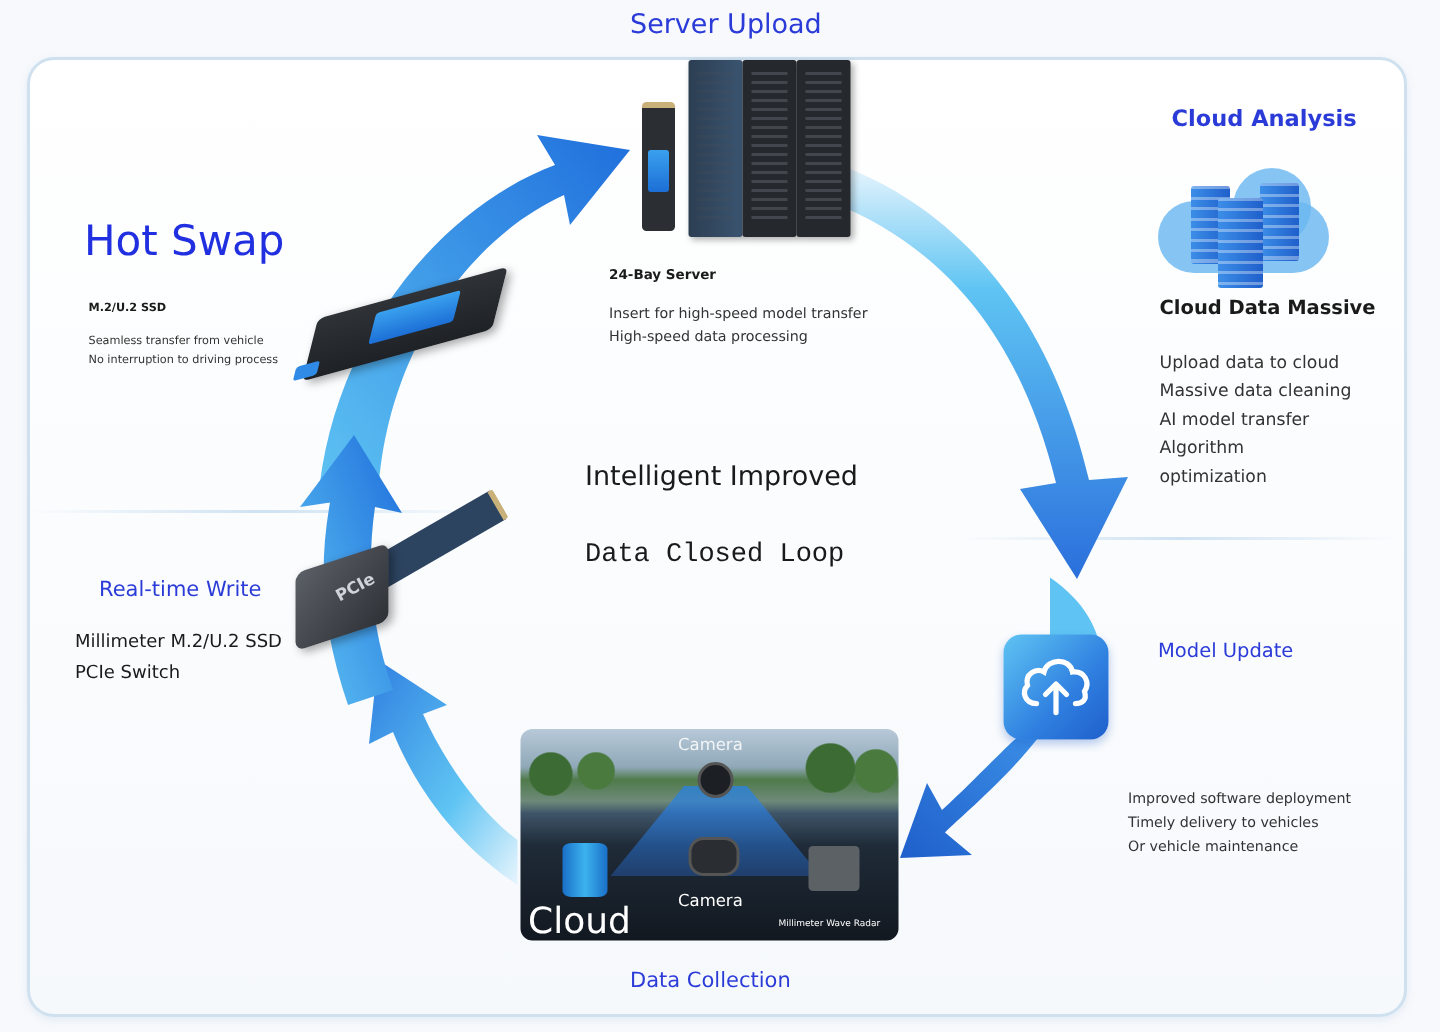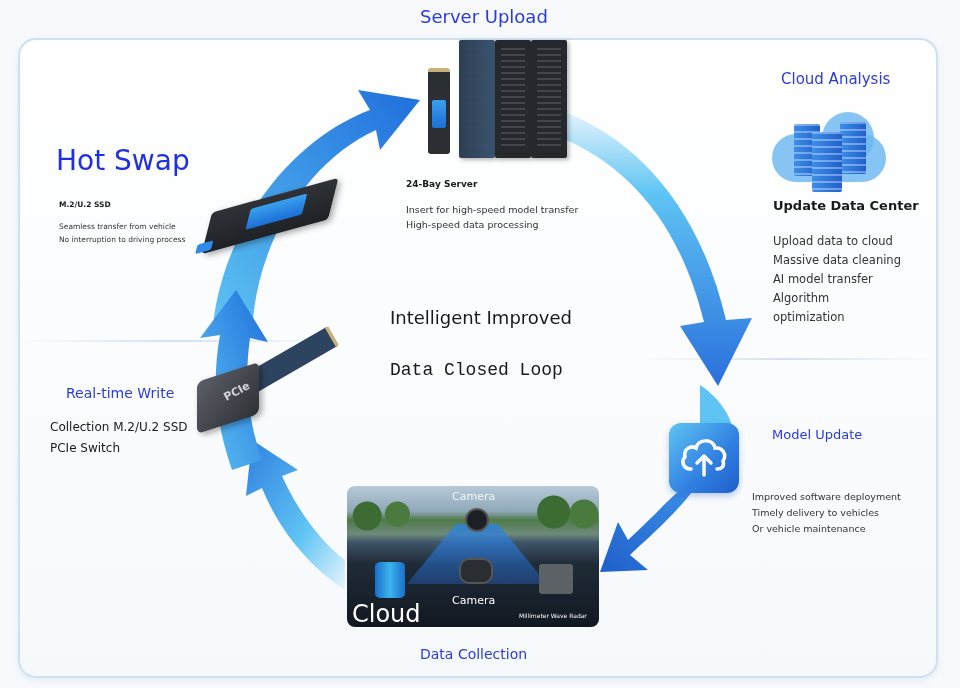--- a/index.html
+++ b/index.html
@@ -29,37 +29,37 @@
   .server .r3 { left: 72px; width: 36px; }
   .server .slots { position: absolute; left: 6px; right: 6px; top: 8px; bottom: 10px;
     background: repeating-linear-gradient(180deg, #4a4e55 0 2px, transparent 2px 6px); opacity: .8; }
   .ssd-card { position: absolute; left: 428px; top: 68px; width: 22px; height: 82px; background: #2b2e33; border-radius: 3px; border-top: 4px solid #c9b27a; }
   .ssd-card .scr { position: absolute; left: 4px; right: 4px; top: 28px; height: 28px; background: linear-gradient(180deg,#3aa0ee,#1c6fd6); border-radius: 2px; }
   #server-sub { left: 406px; top: 179px; font-size: 9px; font-weight: bold; }
   #server-l1 { left: 406px; top: 204px; font-size: 9.5px; color: #333; }
   #server-l2 { left: 406px; top: 219px; font-size: 9.5px; color: #333; }
 
   
-  #cloud-title { left: 781px; top: 70px; font-size: 15px; }
+  #cloud-title { left: 781px; top: 70px; font-size: 15px; font-weight: bold; }
   .cloud-dc { position: absolute; left: 770px; top: 104px; width: 118px; height: 88px; }
   .cloud-dc .c1 { position: absolute; left: 2px; top: 30px; width: 114px; height: 48px; background: #68b6f0; border-radius: 24px; opacity: .8; }
   .cloud-dc .c2 { position: absolute; left: 52px; top: 8px; width: 52px; height: 52px; background: #68b6f0; border-radius: 50%; opacity: .8; }
   .cloud-dc .b { position: absolute; background: linear-gradient(90deg,#2f7fe0,#1f5fcb); border-radius: 2px;
     background-image: repeating-linear-gradient(180deg, rgba(255,255,255,.35) 0 2px, transparent 2px 7px), linear-gradient(90deg,#3c8ee8,#1f5fcb); }
   .cloud-dc .b1 { left: 24px; top: 20px; width: 26px; height: 52px; }
   .cloud-dc .b2 { left: 42px; top: 28px; width: 30px; height: 60px; }
   .cloud-dc .b3 { left: 70px; top: 18px; width: 26px; height: 52px; }
   #cloud-sub { left: 773px; top: 198px; font-size: 13px; font-weight: bold; }
   .cloud-item { position: absolute; left: 773px; font-size: 11.5px; color: #333; }
 
   
   .model-icon { position: absolute; left: 669px; top: 423px; width: 70px; height: 70px; border-radius: 12px;
     background: linear-gradient(135deg,#5fc4f3 0%,#2f7fe0 60%,#1f5fcb 100%); box-shadow: 0 3px 6px rgba(30,90,200,0.3); }
   #model-title { left: 772px; top: 427px; font-size: 13px; }
-  .model-item { position: absolute; left: 752px; font-size: 9.5px; color: #333; }
+  .model-item { position: absolute; left: 752px; font-size: 9.5px; color: #333; margin-top: 36px; }
 
   
   .photo { position: absolute; left: 347px; top: 486px; width: 252px; height: 141px; border-radius: 8px; overflow: hidden;
     background: linear-gradient(180deg,#b8c9d8 0%,#8fa8b8 18%,#4f7a4a 24%,#6e8a7a 34%,#3e5468 40%,#1f2b38 55%,#121820 100%); }
   .photo .trees { position:absolute; left:0; right:0; top:6px; height:40px; background:
     radial-gradient(circle at 8% 60%, #3d6b34 0 14px, transparent 15px),
     radial-gradient(circle at 20% 55%, #4a7a3e 0 12px, transparent 13px),
     radial-gradient(circle at 82% 50%, #3d6b34 0 16px, transparent 17px),
     radial-gradient(circle at 94% 55%, #4a7a3e 0 14px, transparent 15px); }
   .photo .beam { position:absolute; left:60px; top:38px; width:140px; height:60px;
@@ -155,21 +155,21 @@
 <div class="txt" id="server-l2">High-speed data processing</div>
 
 <div class="title-blue" id="cloud-title">Cloud Analysis</div>
 <div class="cloud-dc">
   <div class="c1"></div>
     <div class="c2"></div>
   <div class="b b1"></div>
     <div class="b b3"></div>
     <div class="b b2"></div>
 </div>
-<div class="txt" id="cloud-sub">Update Data Center</div>
+<div class="txt" id="cloud-sub">Cloud Data Massive</div>
 <div class="cloud-item" style="top:234px">Upload data to cloud</div>
 <div class="cloud-item" style="top:253px">Massive data cleaning</div>
 <div class="cloud-item" style="top:272px">AI model transfer</div>
 <div class="cloud-item" style="top:291px">Algorithm</div>
 <div class="cloud-item" style="top:310px">optimization</div>
 
 <div class="model-icon">
   <svg width="70" height="70" viewBox="0 0 70 70">
     <path d="M22,46 C14,46 12,38 16,34 C14,26 22,22 27,25 C29,16 44,15 46,25 C54,24 58,32 54,38 C56,44 52,46 48,46" fill="none" stroke="#fff" stroke-width="3.5" stroke-linecap="round"></path>
     <path d="M35,52 L35,33 M28,40 L35,33 L42,40" fill="none" stroke="#fff" stroke-width="3.5" stroke-linecap="round" stroke-linejoin="round"></path>
@@ -188,21 +188,21 @@
   <div class="lidar"></div>
   <div class="radar"></div>
 </div>
 <div class="txt" id="cam-top">Camera</div>
 <div class="txt" id="cam-mid">Camera</div>
 <div class="txt" id="lidar-lbl">Cloud</div>
 <div class="txt" id="radar-lbl">Millimeter Wave Radar</div>
 <div class="title-blue" id="collect-title">Data Collection</div>
 
 <div class="title-blue" id="rtw-title">Real-time Write</div>
-<div class="txt" id="rtw-l1">Collection M.2/U.2 SSD</div>
+<div class="txt" id="rtw-l1">Millimeter M.2/U.2 SSD</div>
 <div class="txt" id="rtw-l2">PCIe Switch</div>
 <div class="pcie-board"></div>
 <div class="pcie"></div>
 <div class="txt" id="pcie-lbl">PCIe</div>
 
 <div class="title-blue" id="hot-title">Hot Swap</div>
 <div class="txt" id="hot-sub">M.2/U.2 SSD</div>
 <div class="txt" id="hot-l1">Seamless transfer from vehicle</div>
 <div class="txt" id="hot-l2">No interruption to driving process</div>
 <div class="tray">

